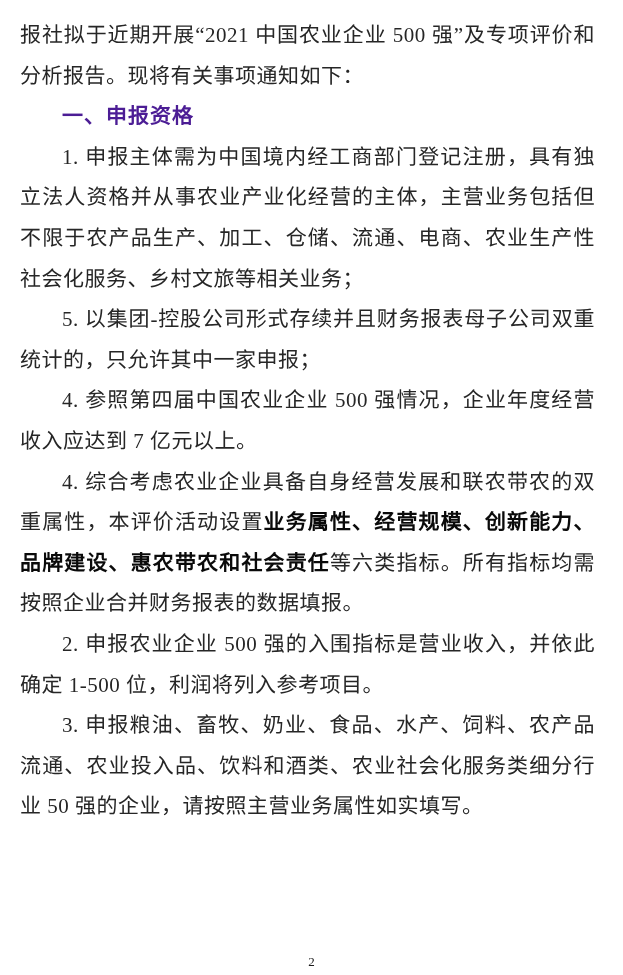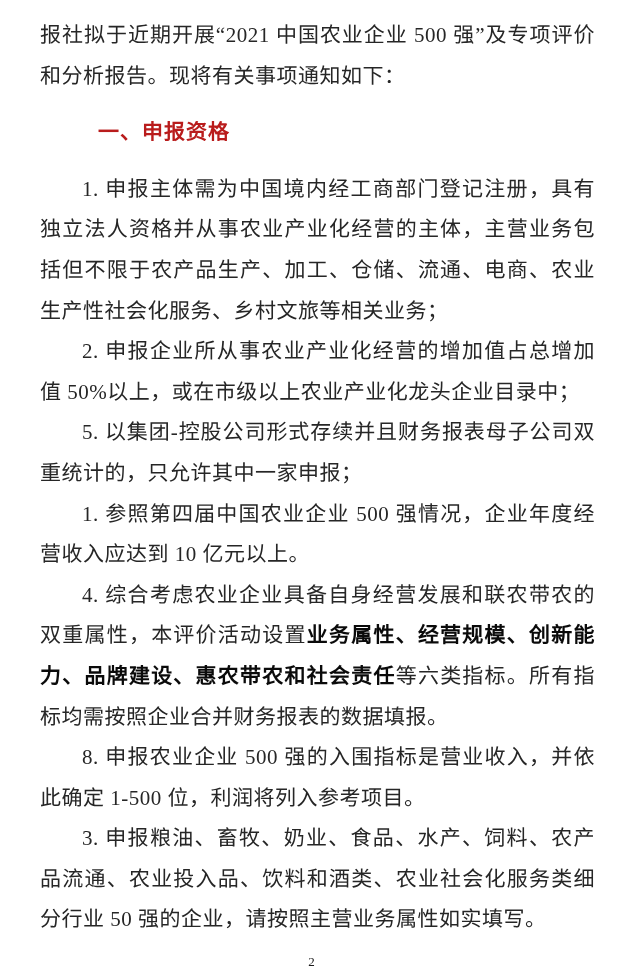--- a/index.html
+++ b/index.html
@@ -6,45 +6,45 @@
     margin: 0;
     padding: 0;
     background: #ffffff;
   }
   .page {
     position: relative;
     width: 623px;
     height: 975px;
     box-sizing: border-box;
     background: #ffffff;
-    padding: 15px 28px 0 40px;
+    padding: 15px 28px 0 20px;
     overflow: hidden;
     font-family: "Liberation Serif", "DejaVu Serif", serif;
     font-size: 21px;
     line-height: 40.6px;
     color: #262626;
   }
   .para {
     margin: 0;
     text-indent: 2em;
     text-align: justify;
     text-justify: inter-character;
     letter-spacing: 0.5px;
   }
   .para.no-indent {
     text-indent: 0;
   }
   .section-heading {
-    margin: 16px;
+    margin: 0;
     text-indent: 2em;
     font-family: "Liberation Sans", "DejaVu Sans", sans-serif;
     font-weight: 700;
     font-size: 21px;
     line-height: 40.6px;
-    color: #b91c1c;
+    color: #4c1d95;
     letter-spacing: 1px;
   }
   .bold-inline {
     font-family: "Liberation Sans", "DejaVu Sans", sans-serif;
     font-weight: 700;
     color: #0a0a0a;
   }
   .page-number {
     position: absolute;
     left: 0;
@@ -62,28 +62,27 @@
 <body>
 
 <div class="page">
 
   <p class="para no-indent">报社拟于近期开展“2021 中国农业企业 500 强”及专项评价和分析报告。现将有关事项通知如下：</p>
 
   <h2 class="section-heading">一、申报资格</h2>
 
   <p class="para">1. 申报主体需为中国境内经工商部门登记注册，具有独立法人资格并从事农业产业化经营的主体，主营业务包括但不限于农产品生产、加工、仓储、流通、电商、农业生产性社会化服务、乡村文旅等相关业务；</p>
 
-  <p class="para">2. 申报企业所从事农业产业化经营的增加值占总增加值 50%以上，或在市级以上农业产业化龙头企业目录中；</p>
 
   <p class="para">5. 以集团-控股公司形式存续并且财务报表母子公司双重统计的，只允许其中一家申报；</p>
 
-  <p class="para">1. 参照第四届中国农业企业 500 强情况，企业年度经营收入应达到 10 亿元以上。</p>
+  <p class="para">4. 参照第四届中国农业企业 500 强情况，企业年度经营收入应达到 7 亿元以上。</p>
 
 
   <p class="para"><span>4. 综合考虑农业企业具备自身经营发展和联农带农的双重属性，本评价活动设置</span><span class="bold-inline">业务属性、经营规模、创新能力、品牌建设、惠农带农和社会责任</span><span>等六类指标。所有指标均需按照企业合并财务报表的数据填报。</span></p>
 
-  <p class="para">8. 申报农业企业 500 强的入围指标是营业收入，并依此确定 1-500 位，利润将列入参考项目。</p>
+  <p class="para">2. 申报农业企业 500 强的入围指标是营业收入，并依此确定 1-500 位，利润将列入参考项目。</p>
 
   <p class="para">3. 申报粮油、畜牧、奶业、食品、水产、饲料、农产品流通、农业投入品、饮料和酒类、农业社会化服务类细分行业 50 强的企业，请按照主营业务属性如实填写。</p>
 
   <div class="page-number">2</div>
 
 </div>
 
 </body></html>

